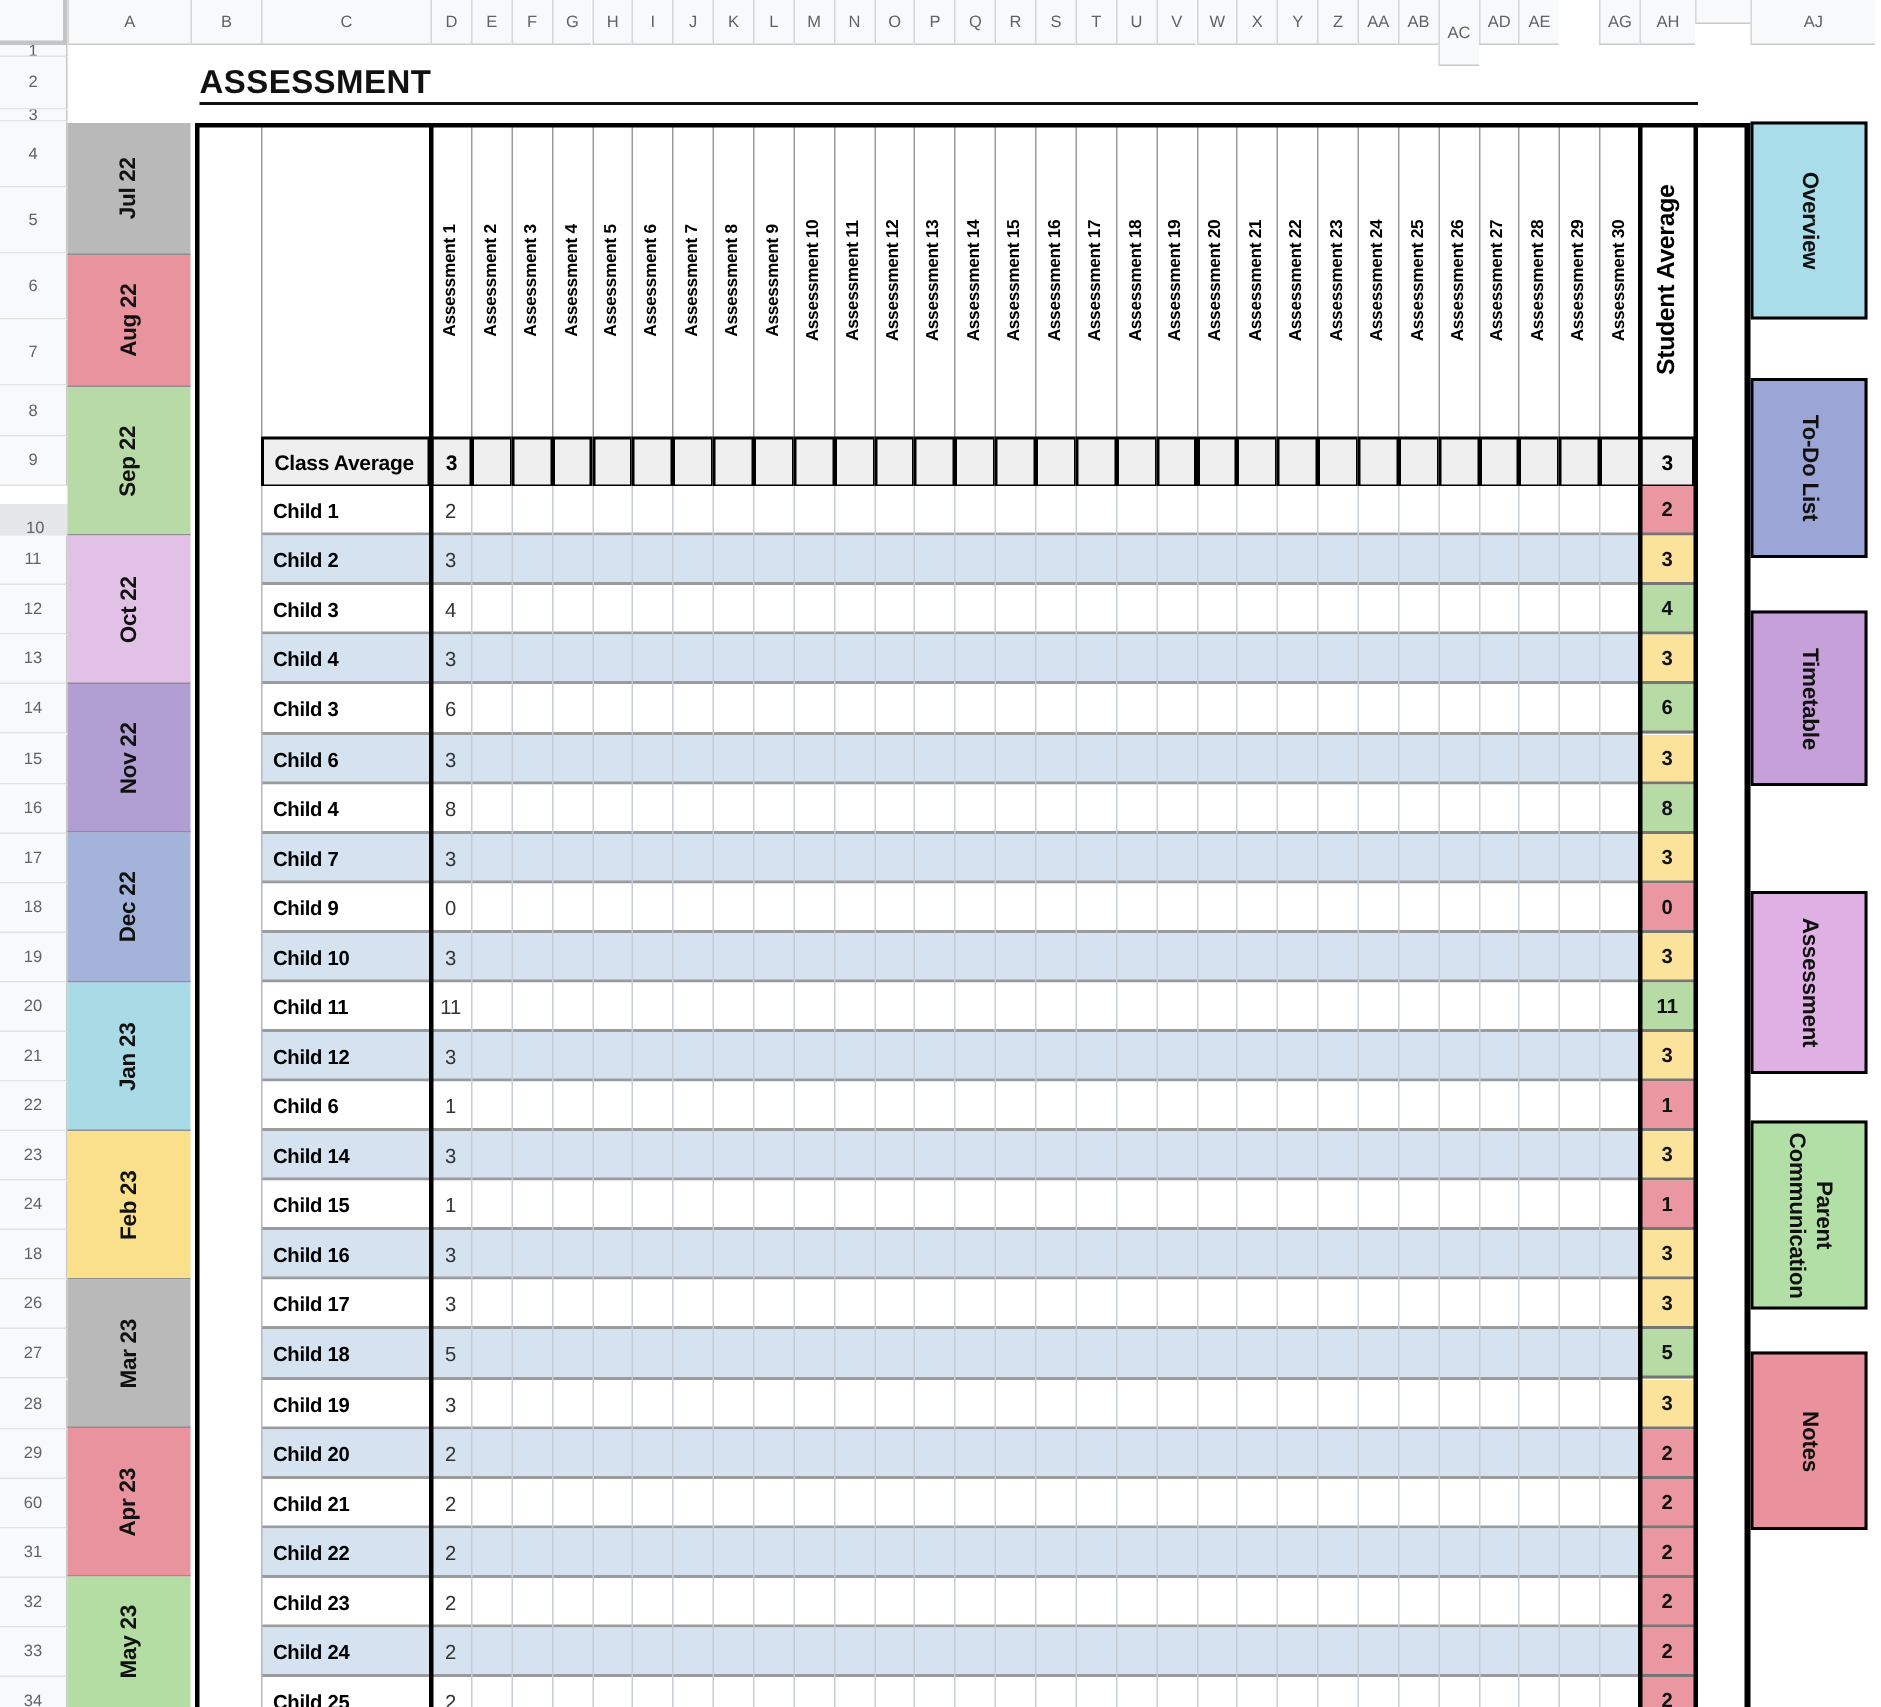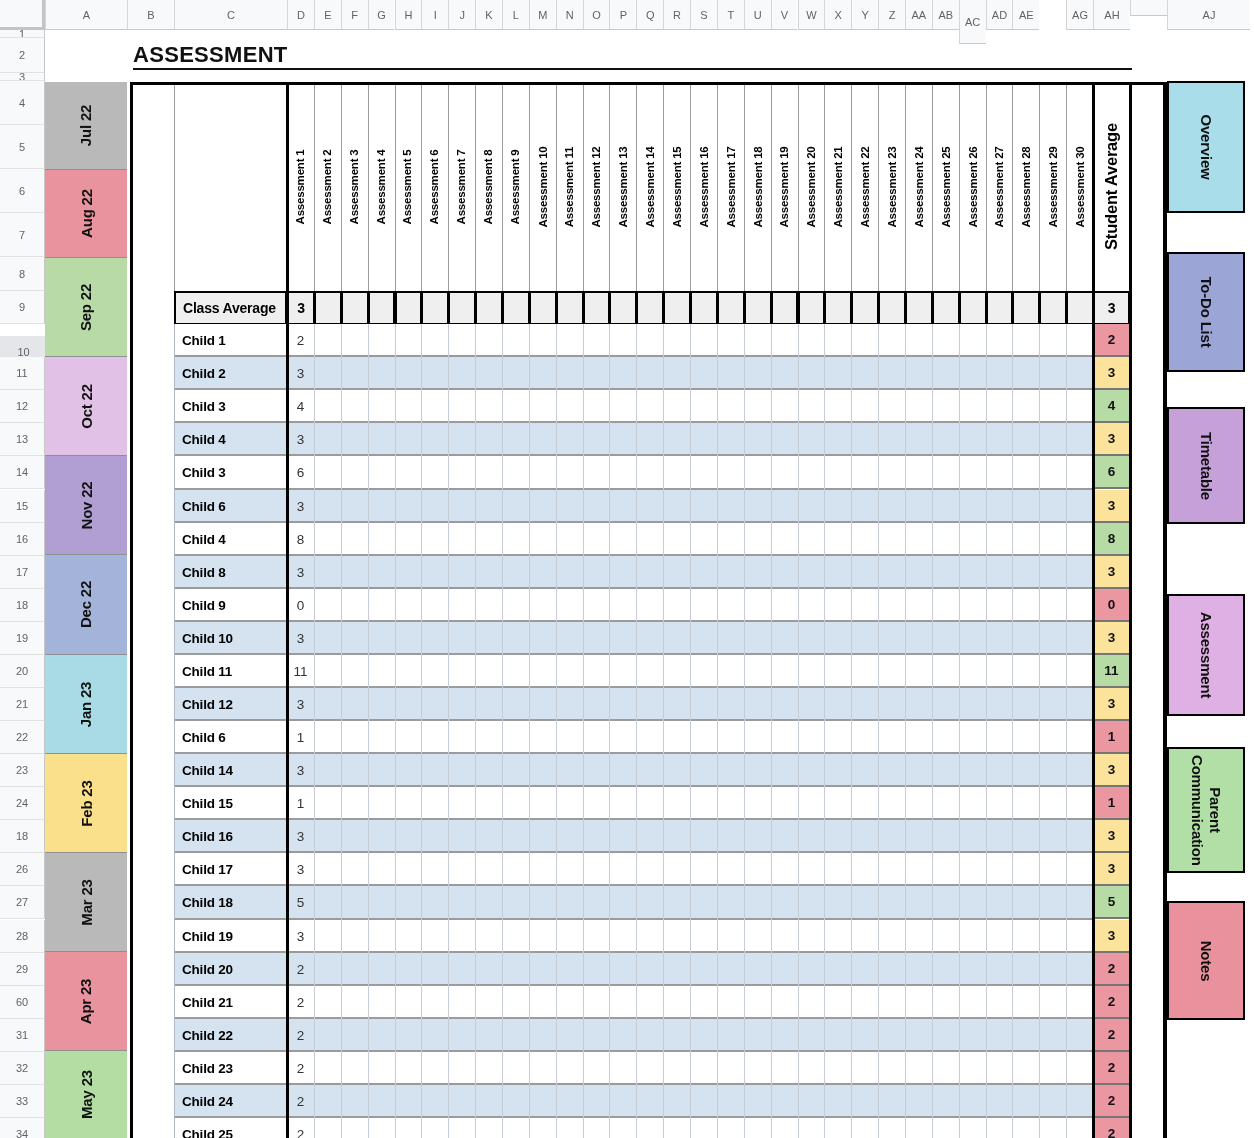--- a/index.html
+++ b/index.html
@@ -512,21 +512,21 @@
     </div>
     <div class="abs fc childval" style="left: 287px; top: 522.6px; width: 26.9px; height: 33.1px;">
       <span>8</span>
     </div>
     <div class="abs fc ahcell" style="left: 1093px; top: 522.6px; width: 37px; height: 33.1px; background: rgb(182, 219, 165);">
       <span class="ahval">8</span>
     </div>
     <div class="abs" style="left: 174px; top: 553.6px; width: 919px; height: 2px; background: rgb(155, 155, 155);"></div>
     <div class="abs" style="left: 174px; top: 555.6px; width: 919px; height: 33.1px; background: rgb(213, 227, 241);"></div>
     <div class="abs childname" style="left: 174px; top: 555.6px; width: 113px; height: 33.1px;">
-      <span>Child 8</span>
+      <span>Child 7</span>
     </div>
     <div class="abs fc childval" style="left: 287px; top: 555.6px; width: 26.9px; height: 33.1px;">
       <span>3</span>
     </div>
     <div class="abs fc ahcell" style="left: 1093px; top: 555.6px; width: 37px; height: 33.1px; background: rgb(251, 227, 156);">
       <span class="ahval">3</span>
     </div>
     <div class="abs" style="left: 174px; top: 586.7px; width: 919px; height: 2px; background: rgb(155, 155, 155);"></div>
     <div class="abs" style="left: 174px; top: 588.7px; width: 919px; height: 33.1px; background: rgb(255, 255, 255);"></div>
     <div class="abs childname" style="left: 174px; top: 588.7px; width: 113px; height: 33.1px;">

